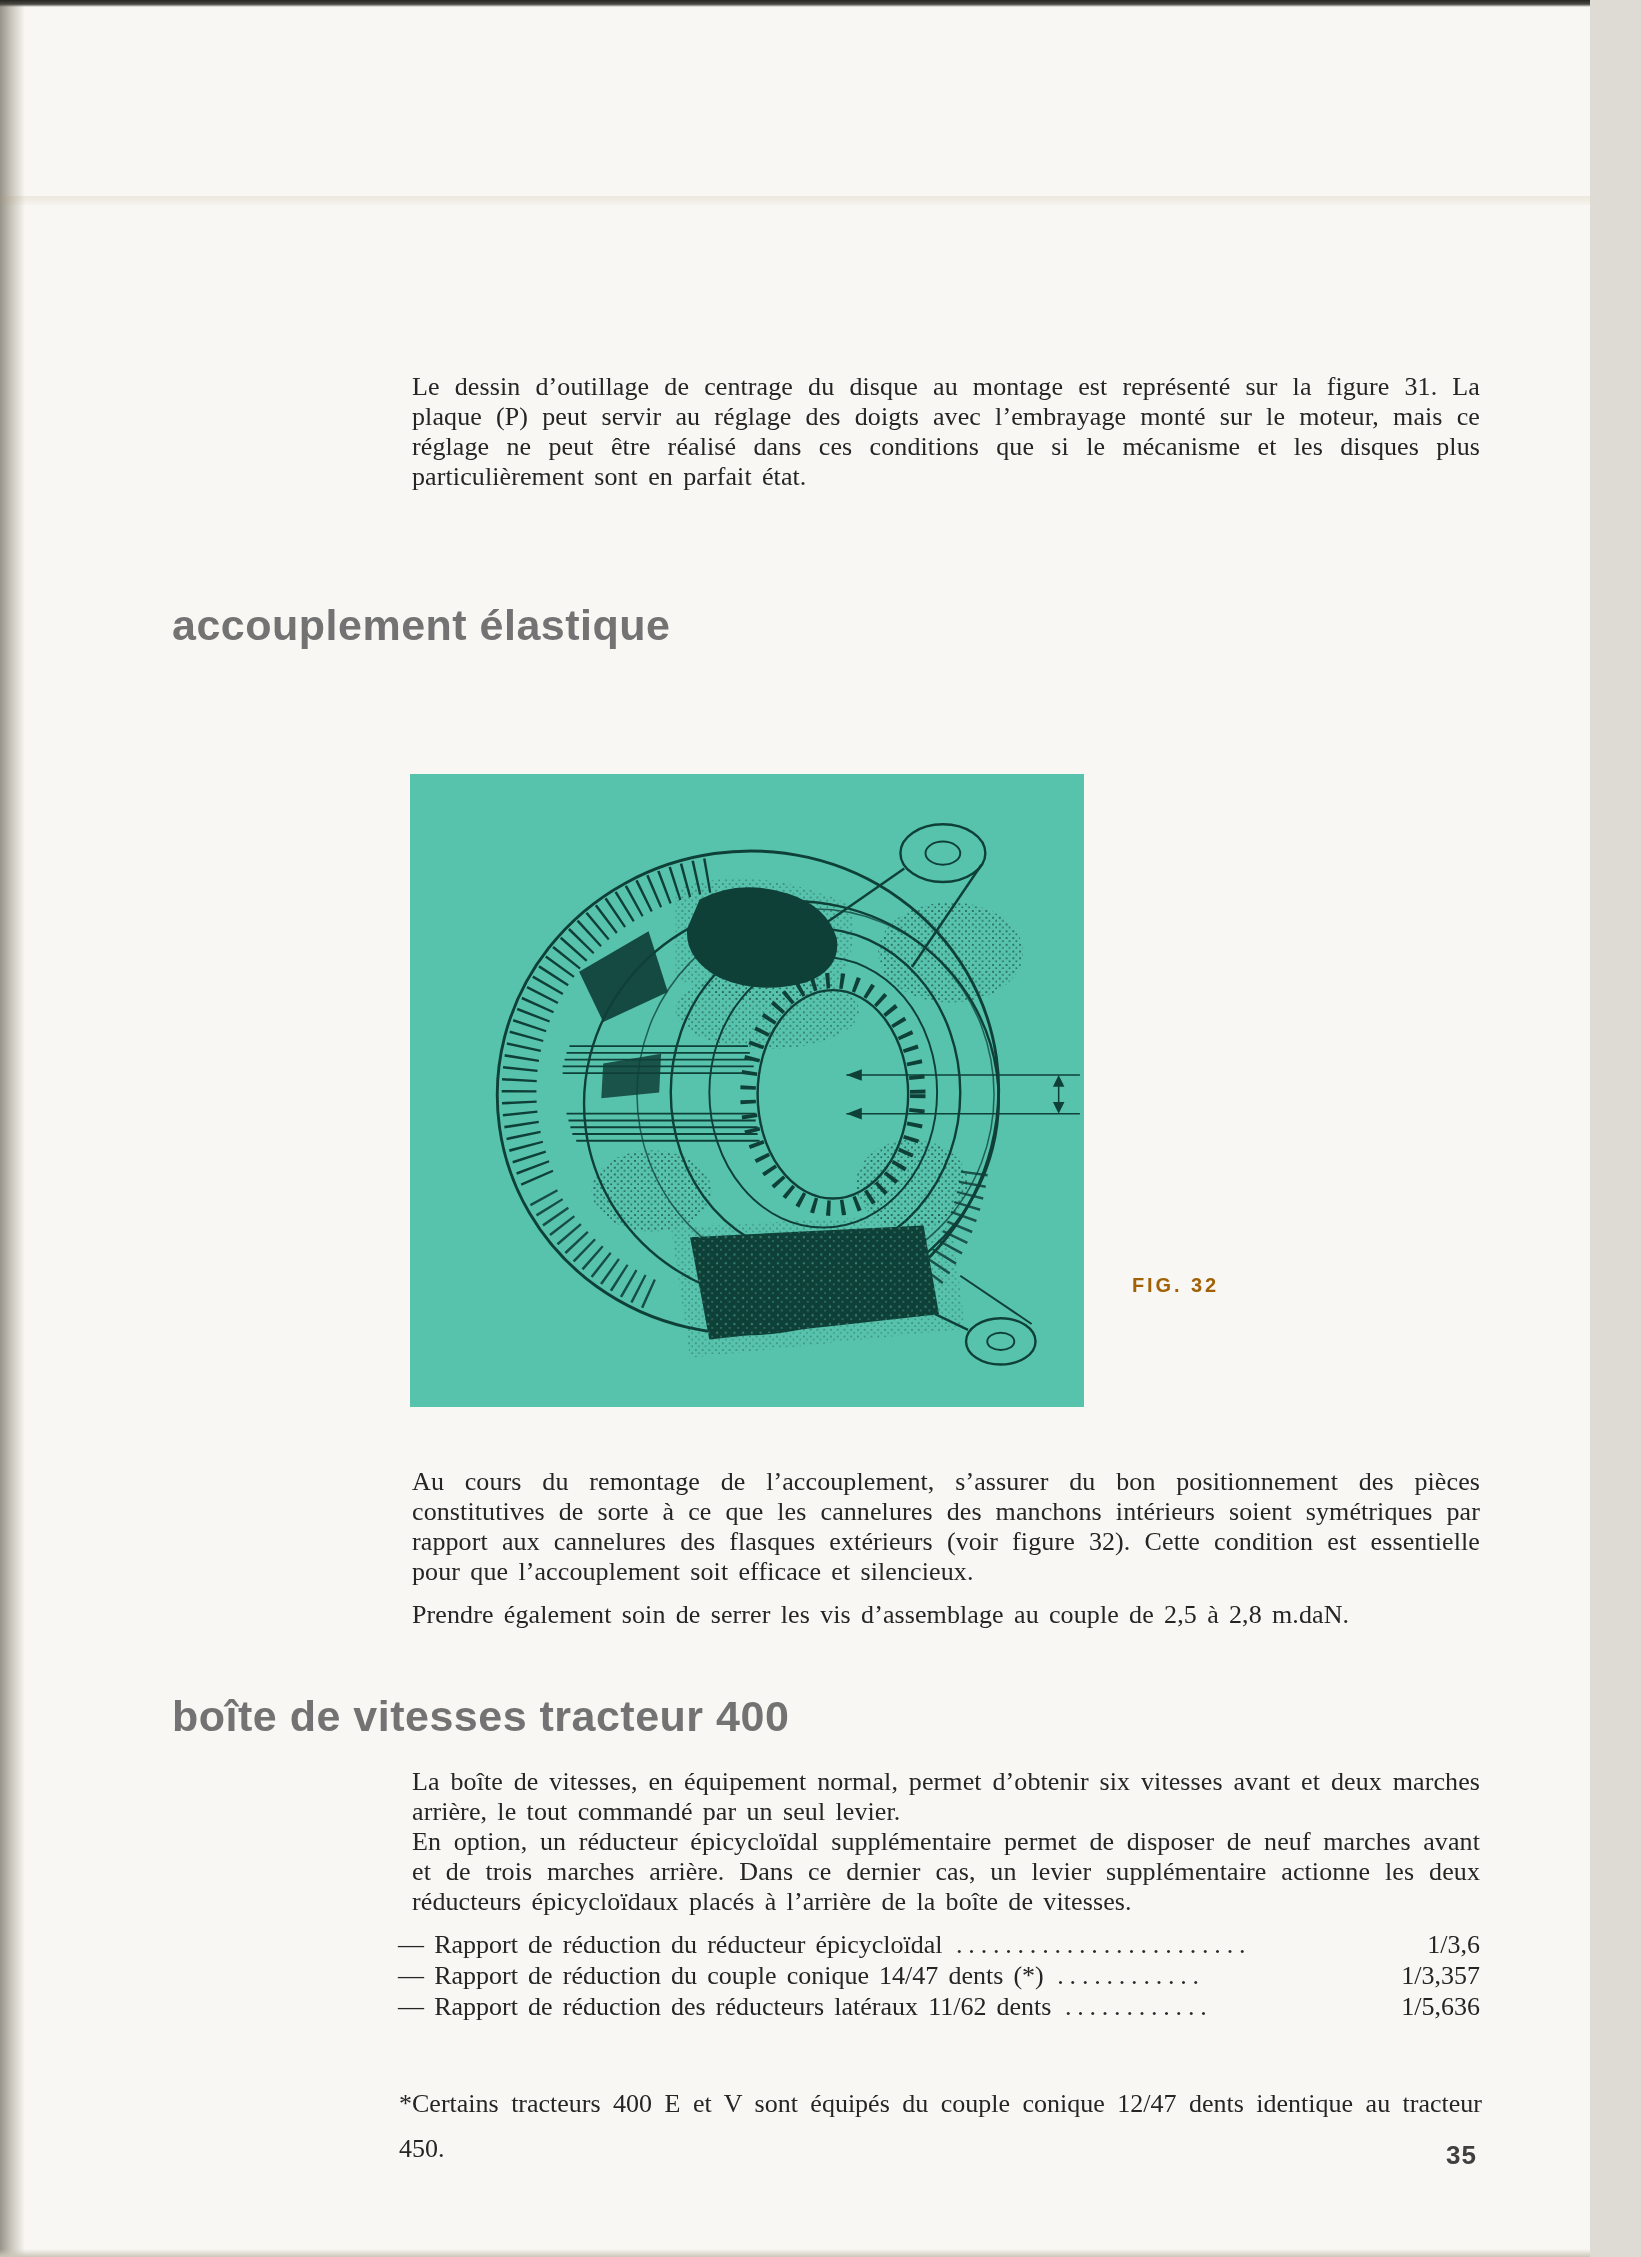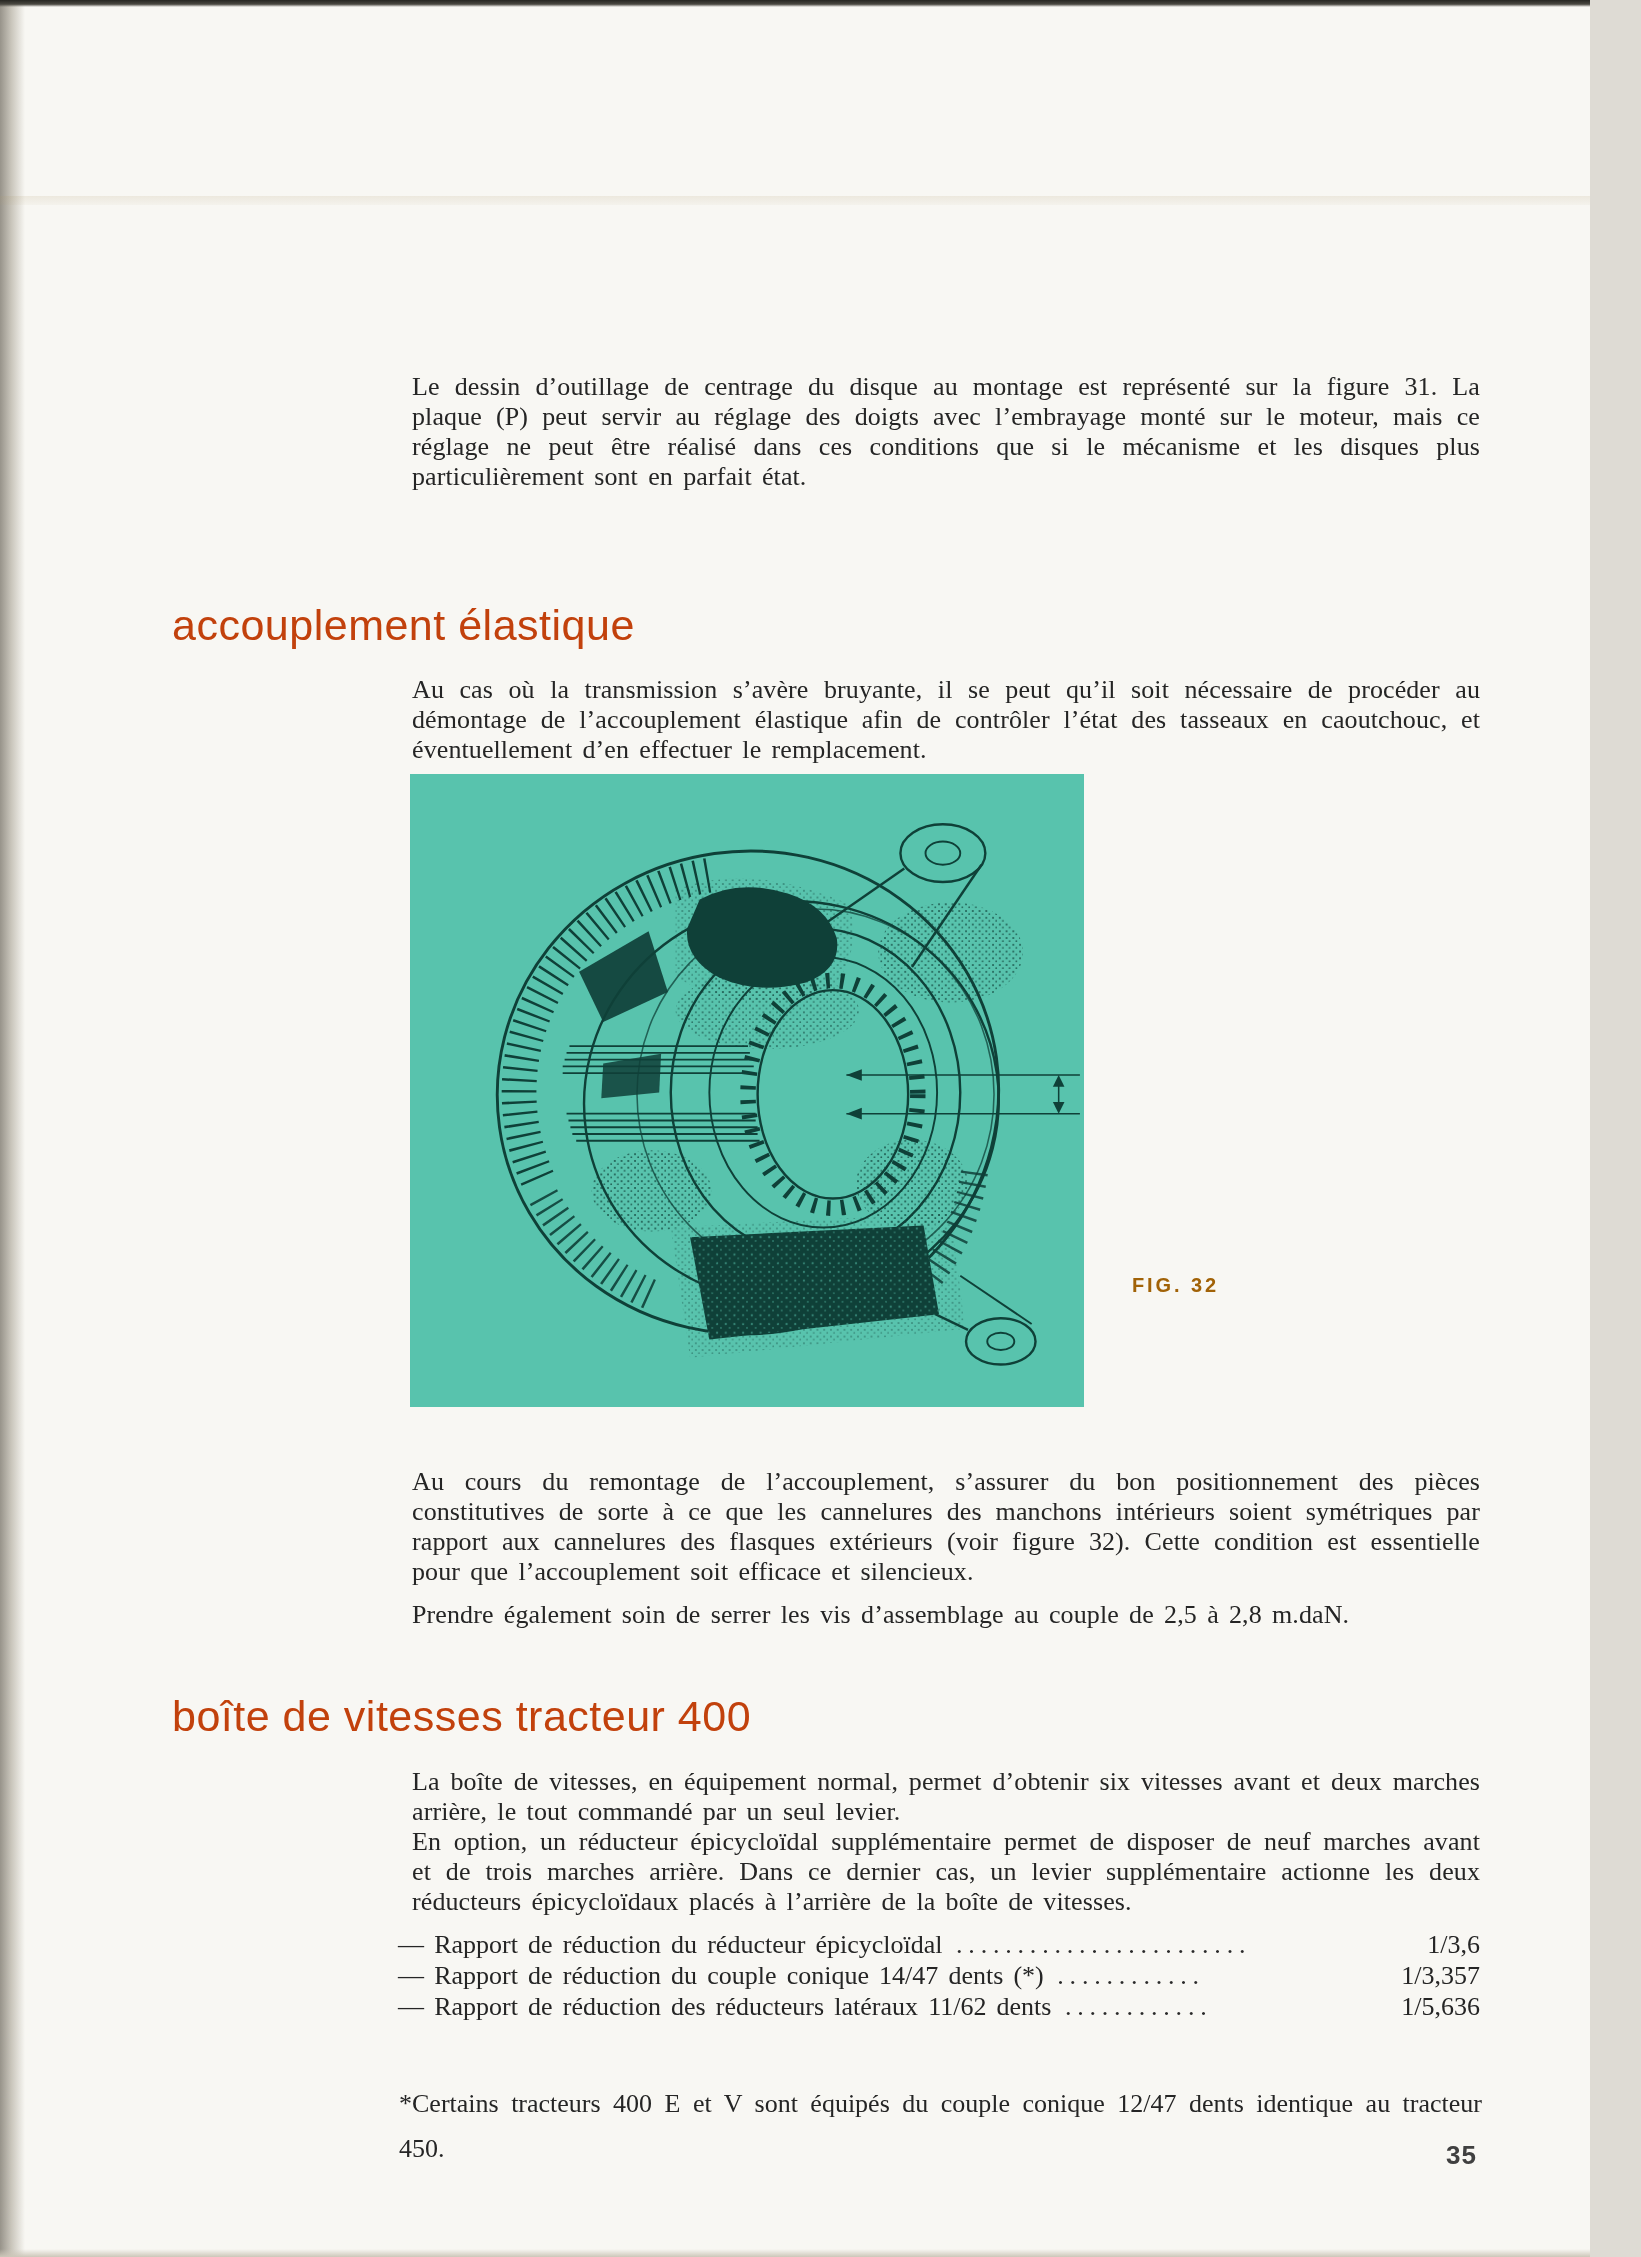--- a/index.html
+++ b/index.html
@@ -20,22 +20,22 @@
     background:linear-gradient(to bottom,rgba(176,156,112,0.16),rgba(176,156,112,0.05));}
 
   .bodytext{
     position:absolute;left:412px;width:1068px;
     font-size:26px;line-height:30px;text-align:justify;
     word-spacing:0.14em;letter-spacing:0.1px;
   }
   .heading{
     position:absolute;left:172px;
     font-family:"Liberation Sans", sans-serif;
-    font-weight:normal;font-size:43px;line-height:48px;
-    letter-spacing:0.5px;color:#c2410c;
+    font-weight:bold;font-size:43px;line-height:48px;
+    letter-spacing:0.5px;color:#737373;
   }
   .figure-panel{position:absolute;left:410px;top:774px;width:674px;height:633px;background:#58c3ad;}
   .figure-label{
     position:absolute;left:1132px;top:1274px;
     font-family:"Liberation Sans", sans-serif;font-weight:bold;
     font-size:20px;letter-spacing:2.9px;color:#a16207;
   }
   .ratio-list{position:absolute;left:398px;top:1929px;width:1082px;}
   .ratio-row{display:flex;align-items:flex-end;font-size:26px;line-height:31px;word-spacing:0.14em;}
   .ratio-label{white-space:nowrap;}
@@ -56,21 +56,20 @@
 
   <div class="edge-left"></div>
   <div class="edge-top"></div>
   <div class="edge-bottom"></div>
   <div class="seam"></div>
 
   <p class="bodytext" style="top:346px">Le dessin d’outillage de centrage du disque au montage est représenté sur la figure 31. La plaque (P) peut servir au réglage des doigts avec l’embrayage monté sur le moteur, mais ce réglage ne peut être réalisé dans ces conditions que si le mécanisme et les disques plus particulièrement sont en parfait état.</p>
 
   <h1 class="heading" style="top:572px">accouplement élastique</h1>
 
-  <p class="bodytext" style="top:649px">Au cas où la transmission s’avère bruyante, il se peut qu’il soit nécessaire de procéder au démontage de l’accouplement élastique afin de contrôler l’état des tasseaux en caoutchouc, et éventuellement d’en effectuer le remplacement.</p>
 
   <div class="figure-panel">
     <svg width="674" height="633" viewBox="0 0 698 656" xmlns="http://www.w3.org/2000/svg">
       <defs>
         <pattern id="dots" width="7" height="7" patternUnits="userSpaceOnUse">
           <circle cx="2" cy="2" r="1.1" fill="#0f4038"></circle>
           <circle cx="5.2" cy="5.2" r="0.9" fill="#0f4038"></circle>
         </pattern>
         <pattern id="spark" width="9" height="9" patternUnits="userSpaceOnUse">
           <circle cx="3" cy="3" r="1.2" fill="#58c3ad"></circle>

